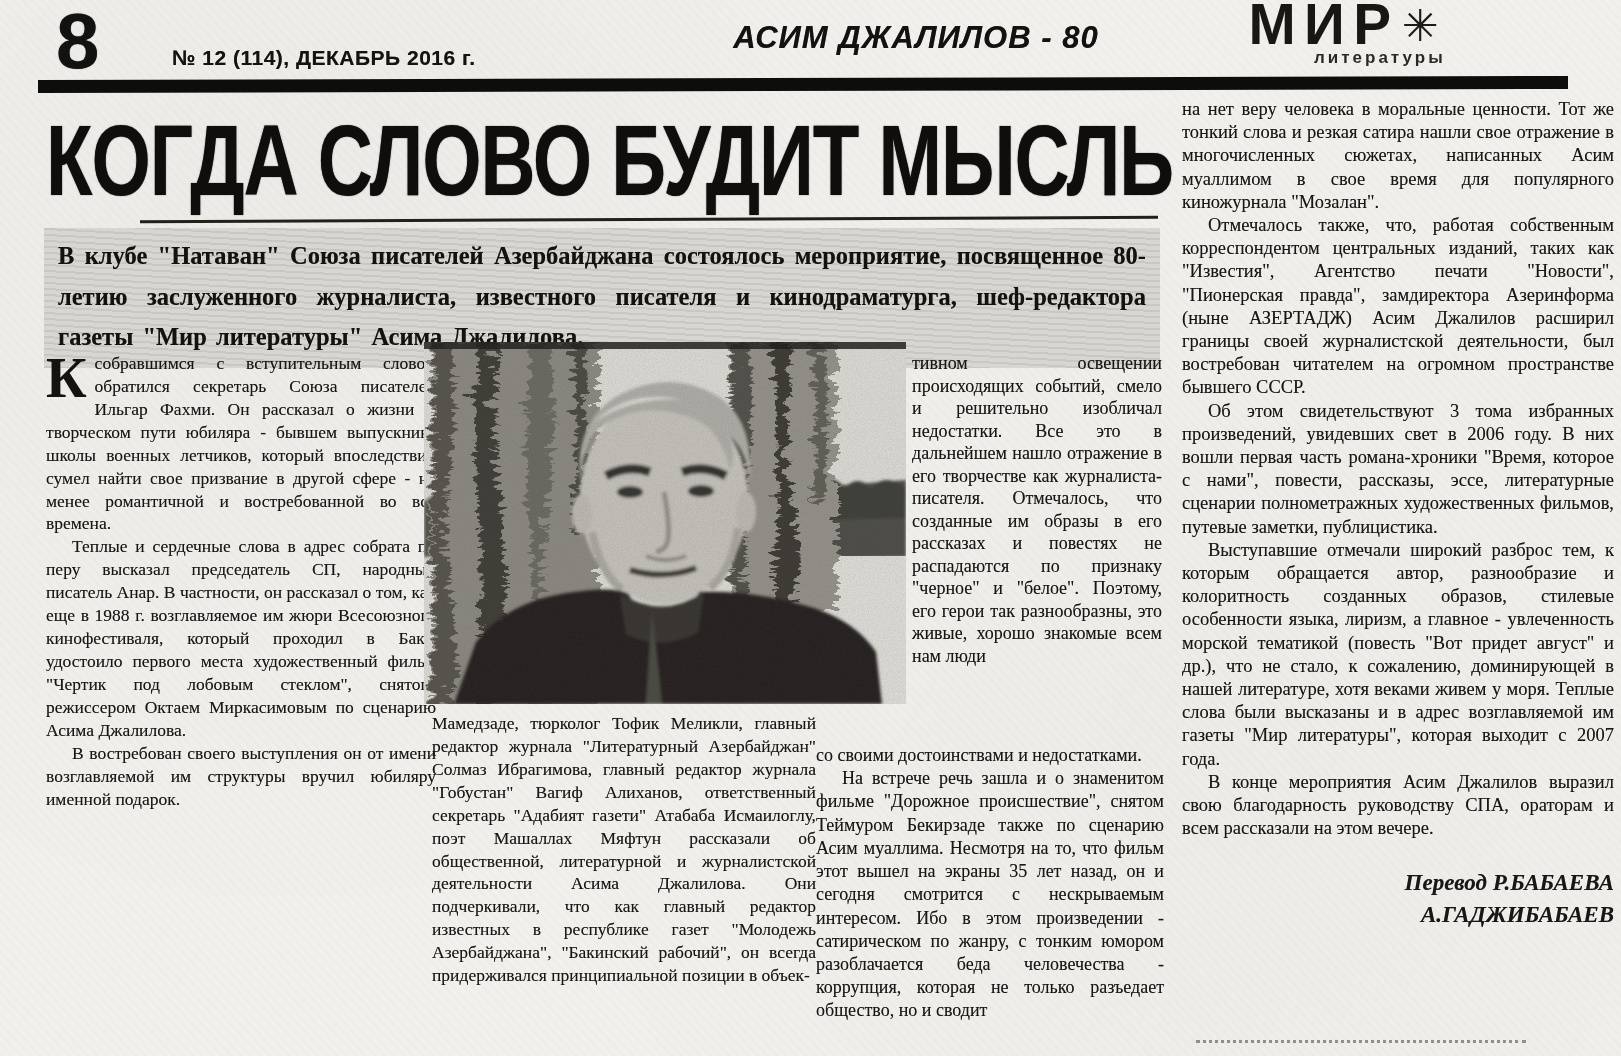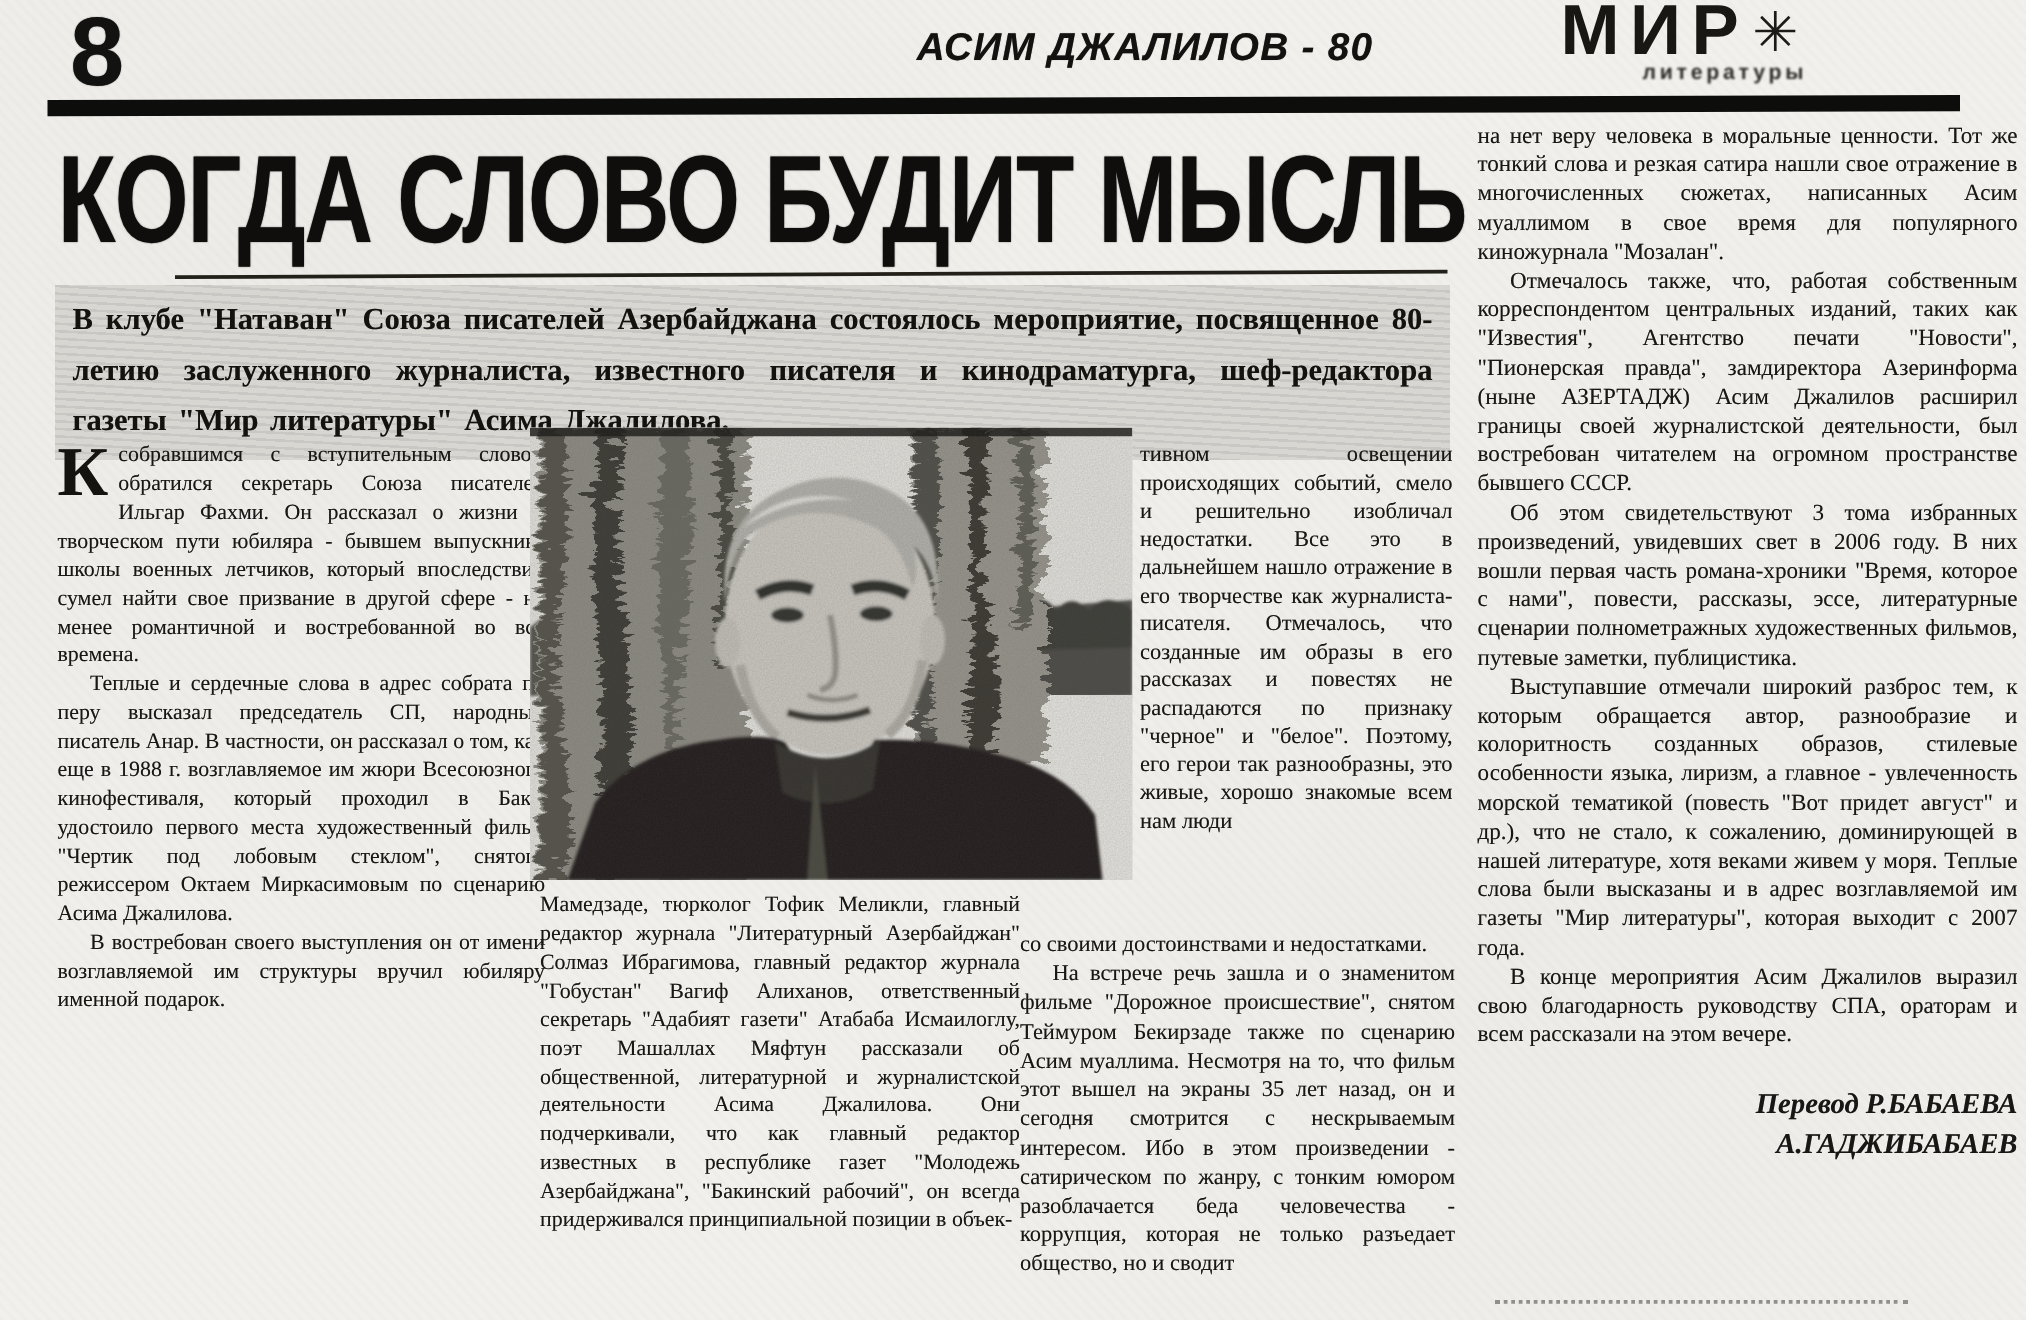--- a/index.html
+++ b/index.html
@@ -93,20 +93,21 @@
   .bottom-dashed-rule{
     position:absolute;left:1196px;top:1040px;width:330px;border-top:3px dotted #90908a;
   }
 </style>
 </head>
 <body>
 
 <div id="page">
 
   <div class="page-number">8</div>
+  <div class="issue-line">№ 12 (114), ДЕКАБРЬ 2016 г.</div>
   <div class="center-title">АСИМ ДЖАЛИЛОВ - 80</div>
   <div class="logo">
     <span class="logo-title">МИР</span><span class="logo-star">✳</span>
     <span class="logo-subtitle">литературы</span>
   </div>
   <div class="header-rule"></div>
 
   <div class="headline">КОГДА СЛОВО БУДИТ МЫСЛЬ</div>
   <div class="headline-rule"></div>
   <div class="lede">В клубе "Натаван" Союза писателей Азербайджана состоялось мероприятие, посвященное 80-летию заслуженного журналиста, известного писателя и кинодраматурга, шеф-редактора газеты  "Мир литературы" Асима Джалилова.</div>

